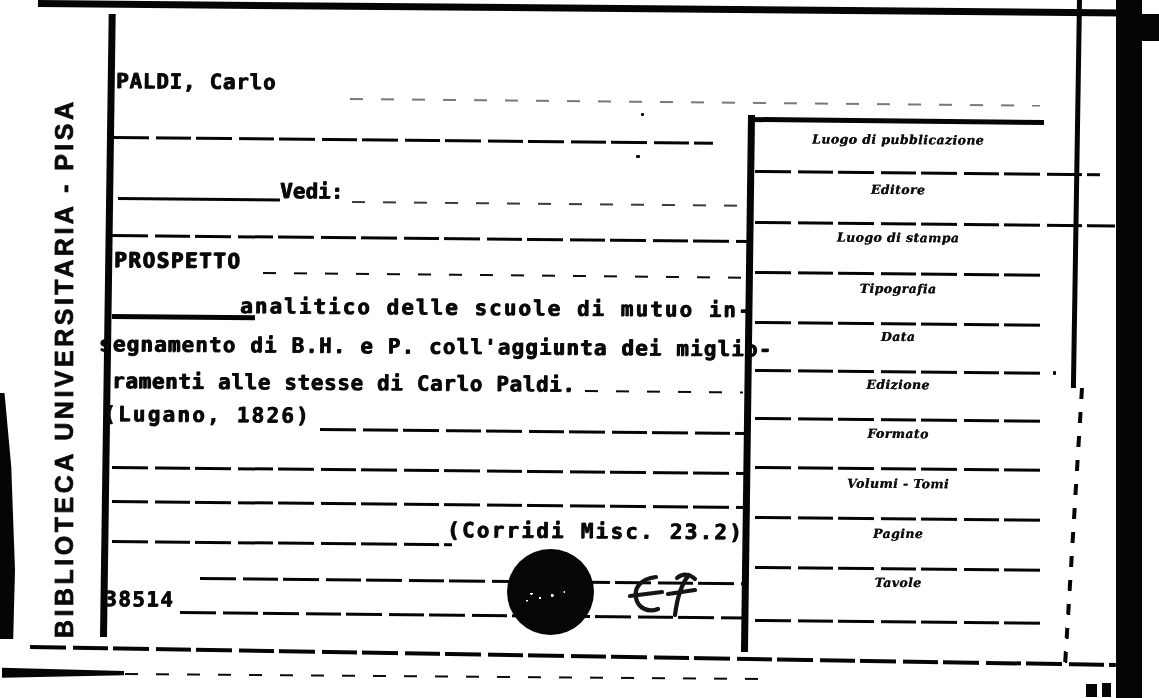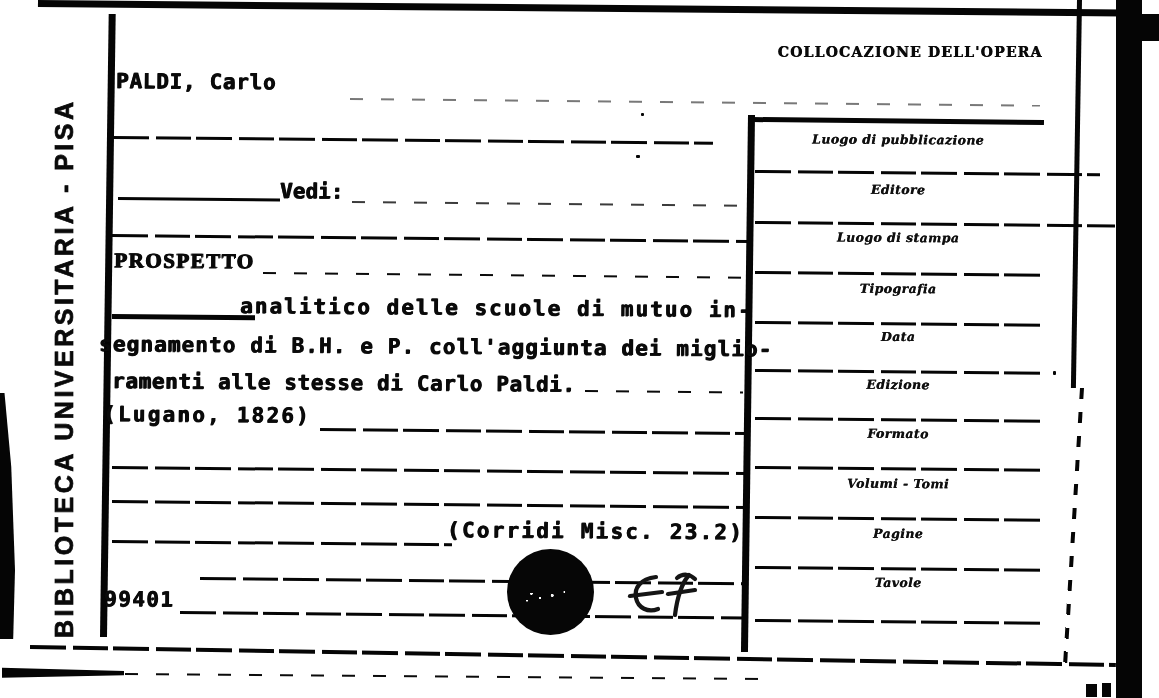--- a/index.html
+++ b/index.html
@@ -74,42 +74,41 @@
   <div class="rl sparse" style="left:585px;top:390px;width:158px;"></div>
   <div class="rl dash" style="left:320px;top:428px;width:426px;"></div>
   <div class="rl dash" style="left:112px;top:466px;width:634px;"></div>
   <div class="rl dash" style="left:112px;top:500px;width:634px;"></div>
   <div class="rl dash" style="left:112px;top:540px;width:340px;"></div>
   <div class="rl dash" style="left:200px;top:577px;width:545px;"></div>
   <div class="rl dash" style="left:180px;top:611px;width:565px;"></div>
 
   <div class="tw" style="left:116px;top:71px;letter-spacing:0.7px;">PALDI, Carlo</div>
   <div class="tw" style="left:280px;top:181px;">Vedi:</div>
-  <div class="tw" style="left:114px;top:250px;letter-spacing:1.5px;text-shadow:1.1px 0 0 #0a0a0a,0 0.8px 0 #0a0a0a;font-family:Liberation Serif, serif;">PROSPETTO</div>
+  <div class="tw" style="left:114px;top:250px;letter-spacing:1.5px;text-shadow:1.1px 0 0 #0a0a0a,0 0.8px 0 #0a0a0a;">PROSPETTO</div>
   <div class="tw" style="left:240px;top:296px;letter-spacing:2px;">analitico delle scuole di mutuo in-</div>
   <div class="tw" style="left:99px;top:334px;letter-spacing:1.1px;z-index:5;">segnamento di B.H. e P. coll'aggiunta dei miglio-</div>
   <div class="tw" style="left:112px;top:371px;letter-spacing:0.6px;">ramenti alle stesse di Carlo Paldi.</div>
   <div class="tw" style="left:103px;top:404px;letter-spacing:2.2px;">(Lugano, 1826)</div>
   <div class="tw" style="left:447px;top:520px;letter-spacing:2.2px;">(Corridi Misc. 23.2)</div>
-  <div class="tw" style="left:104px;top:589px;letter-spacing:1.4px;">99401</div>
+  <div class="tw" style="left:104px;top:589px;letter-spacing:1.4px;">38514</div>
 
   <div class="stamp" aria-label="round ink stamp"></div>
   <div style="position:absolute;left:626px;top:570px;width:72px;height:50px;z-index:6;" aria-label="ƐϜ">
     <svg width="72" height="50" viewBox="0 0 72 50">
       <g stroke="#151515" stroke-width="4.2" fill="none" stroke-linecap="round">
         <path d="M30,7 C14,9 8,18 10,28 C12,38 22,43 32,39"></path>
         <path d="M4,26 L36,22"></path>
         <path d="M63,5 C56,13 51,29 49,45"></path>
         <path d="M42,24 L69,20"></path>
         <path d="M51,8 C57,3 64,4 69,9"></path>
       </g>
     </svg>
   </div>
 
-  <div class="panel-header">COLLOCAZIONE DELL'OPERA</div>
   <div class="mark" style="left:748px;top:115px;width:7px;height:537px;transform:rotate(0.75deg);transform-origin:50% 0;"></div>
   <div class="rl solid" style="left:752px;top:117px;width:292px;height:5px;transform:rotate(0.6deg);"></div>
 
   <div class="flabel" style="top:132px;">Luogo di pubblicazione</div>
   <div class="rl dash" style="left:755px;top:170px;width:345px;"></div>
   <div class="flabel" style="top:182px;">Editore</div>
   <div class="rl dash" style="left:755px;top:221px;width:360px;"></div>
   <div class="flabel" style="top:230px;">Luogo di stampa</div>
   <div class="rl dash" style="left:755px;top:271px;width:290px;"></div>
   <div class="flabel" style="top:281px;">Tipografia</div>

